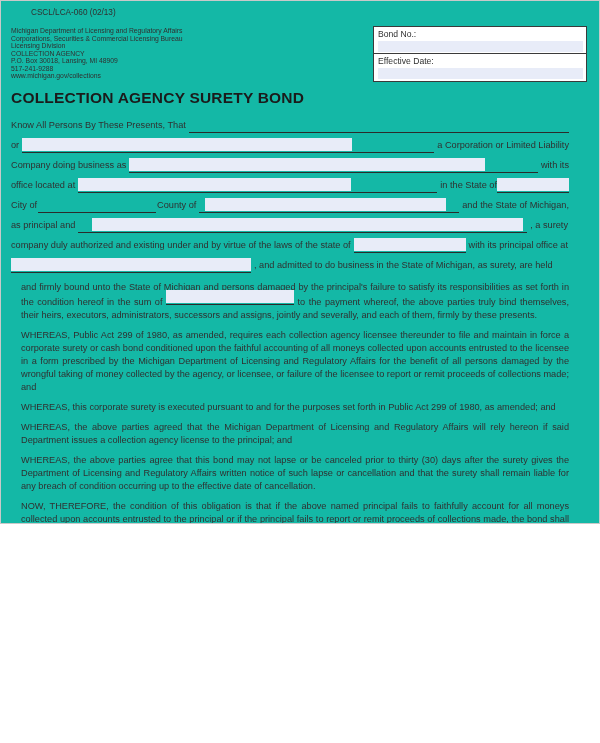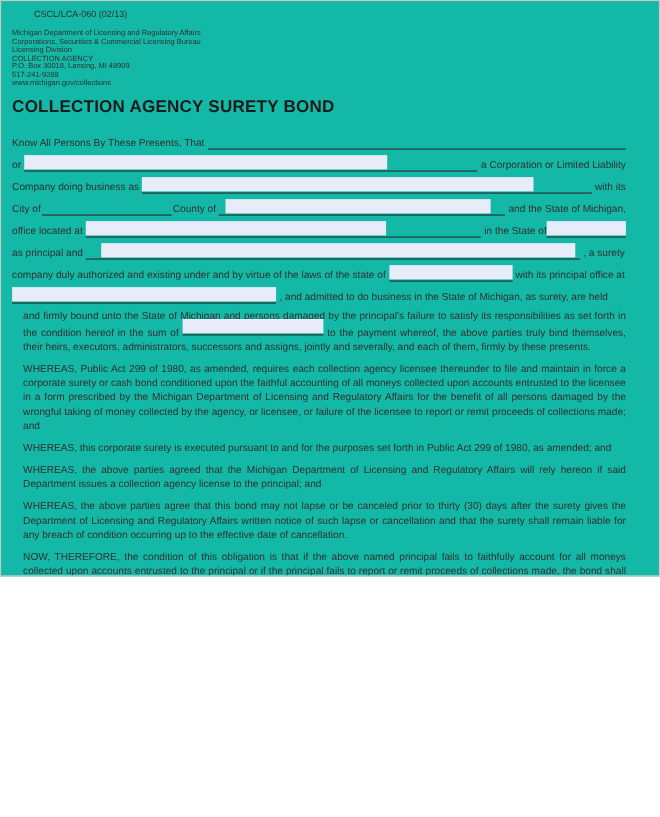--- a/index.html
+++ b/index.html
@@ -15,21 +15,21 @@
   .bond-box {
     position: absolute; top: 25px; left: 372px; width: 214px;
     border: 1px solid #3a3a3a; background: #fff;
   }
   .bond-cell { height: 27px; padding: 2px 3px 2px 4px; }
   .bond-cell:first-child { border-bottom: 1px solid #3a3a3a; }
   .bond-label { font-size: 8.6px; }
   .bond-field { margin-top: 2px; height: 11px; background: var(--hl); }
   .title { margin: 9px 0 0 10px; font-size: 15.5px; font-weight: bold; color: #1b1b1b; letter-spacing: 0.2px; }
   .opening { margin: 13px 30px 0 10px; font-size: 9.2px; }
-  .row { display: flex; align-items: center; height: 20px; }
+  .row { display: flex; align-items: flex-start; height: 20px; }
   .t { white-space: nowrap; padding-right: 3px; }
   .t.after { padding-left: 3px; padding-right: 0; }
   .t.tight { padding-right: 1px; }
   .bl { border-bottom: 1px solid var(--line); height: 13px; position: relative; }
   .grow { flex: 1 1 auto; }
   .hl { position: absolute; bottom: 1px; left: 0; height: 13px; background: var(--hl); }
   .para { margin: 7px 30px 0 20px; font-size: 9.2px; line-height: 13px; text-align: justify; }
   .para.flow { margin-top: 1px; }
   .para.noj { text-align: right; }
   .ibl { display: inline-block; border-bottom: 1px solid var(--line); height: 11px; position: relative; vertical-align: baseline; }
@@ -49,20 +49,30 @@
   <div class="agency-block">
     <div>Michigan Department of Licensing and Regulatory Affairs</div>
     <div>Corporations, Securities &amp; Commercial Licensing Bureau</div>
     <div>Licensing Division</div>
     <div>COLLECTION AGENCY</div>
     <div>P.O. Box 30018, Lansing, MI  48909</div>
     <div>517-241-9288</div>
     <div>www.michigan.gov/collections</div>
   </div>
 
+  <div class="bond-box">
+    <div class="bond-cell">
+      <div class="bond-label">Bond No.:</div>
+      <div class="bond-field"></div>
+    </div>
+    <div class="bond-cell">
+      <div class="bond-label">Effective Date:</div>
+      <div class="bond-field"></div>
+    </div>
+  </div>
 
   <div class="title">COLLECTION AGENCY SURETY BOND</div>
 
   <div class="opening">
     <div class="row">
       <span class="t">Know All Persons By These Presents, That</span>
       <span class="bl grow"></span>
     </div>
     <div class="row">
       <span class="t">or</span>
@@ -72,37 +82,37 @@
       <span class="t after">a Corporation or Limited Liability</span>
     </div>
     <div class="row">
       <span class="t">Company doing business as</span>
       <span class="bl grow">
           <span class="hl" style="width:87%"></span>
         </span>
       <span class="t after">with its</span>
     </div>
     <div class="row">
-      <span class="t tight">City of</span>
-      <span class="bl" style="width:118px"></span>
-      <span class="t" style="padding-left:1px">County of</span>
-      <span class="bl grow">
-          <span class="hl" style="left:2%;width:93%"></span>
-        </span>
-      <span class="t after">and the State of Michigan,</span>
-    </div>
-    <div class="row">
       <span class="t">office located at</span>
       <span class="bl grow" style="flex:3.6 1 auto">
           <span class="hl" style="width:76%"></span>
         </span>
       <span class="t after">in the State of</span>
       <span class="bl" style="width:72px">
           <span class="hl" style="width:100%"></span>
         </span>
+    </div>
+    <div class="row">
+      <span class="t tight">City of</span>
+      <span class="bl" style="width:118px"></span>
+      <span class="t" style="padding-left:1px">County of</span>
+      <span class="bl grow">
+          <span class="hl" style="left:2%;width:93%"></span>
+        </span>
+      <span class="t after">and the State of Michigan,</span>
     </div>
     <div class="row">
       <span class="t">as principal and</span>
       <span class="bl grow">
           <span class="hl" style="left:3%;width:96%"></span>
         </span>
       <span class="t after tight">, a surety</span>
     </div>
     <div class="row">
       <span class="t">company duly authorized and existing under and by virtue of the laws of the state of</span>

